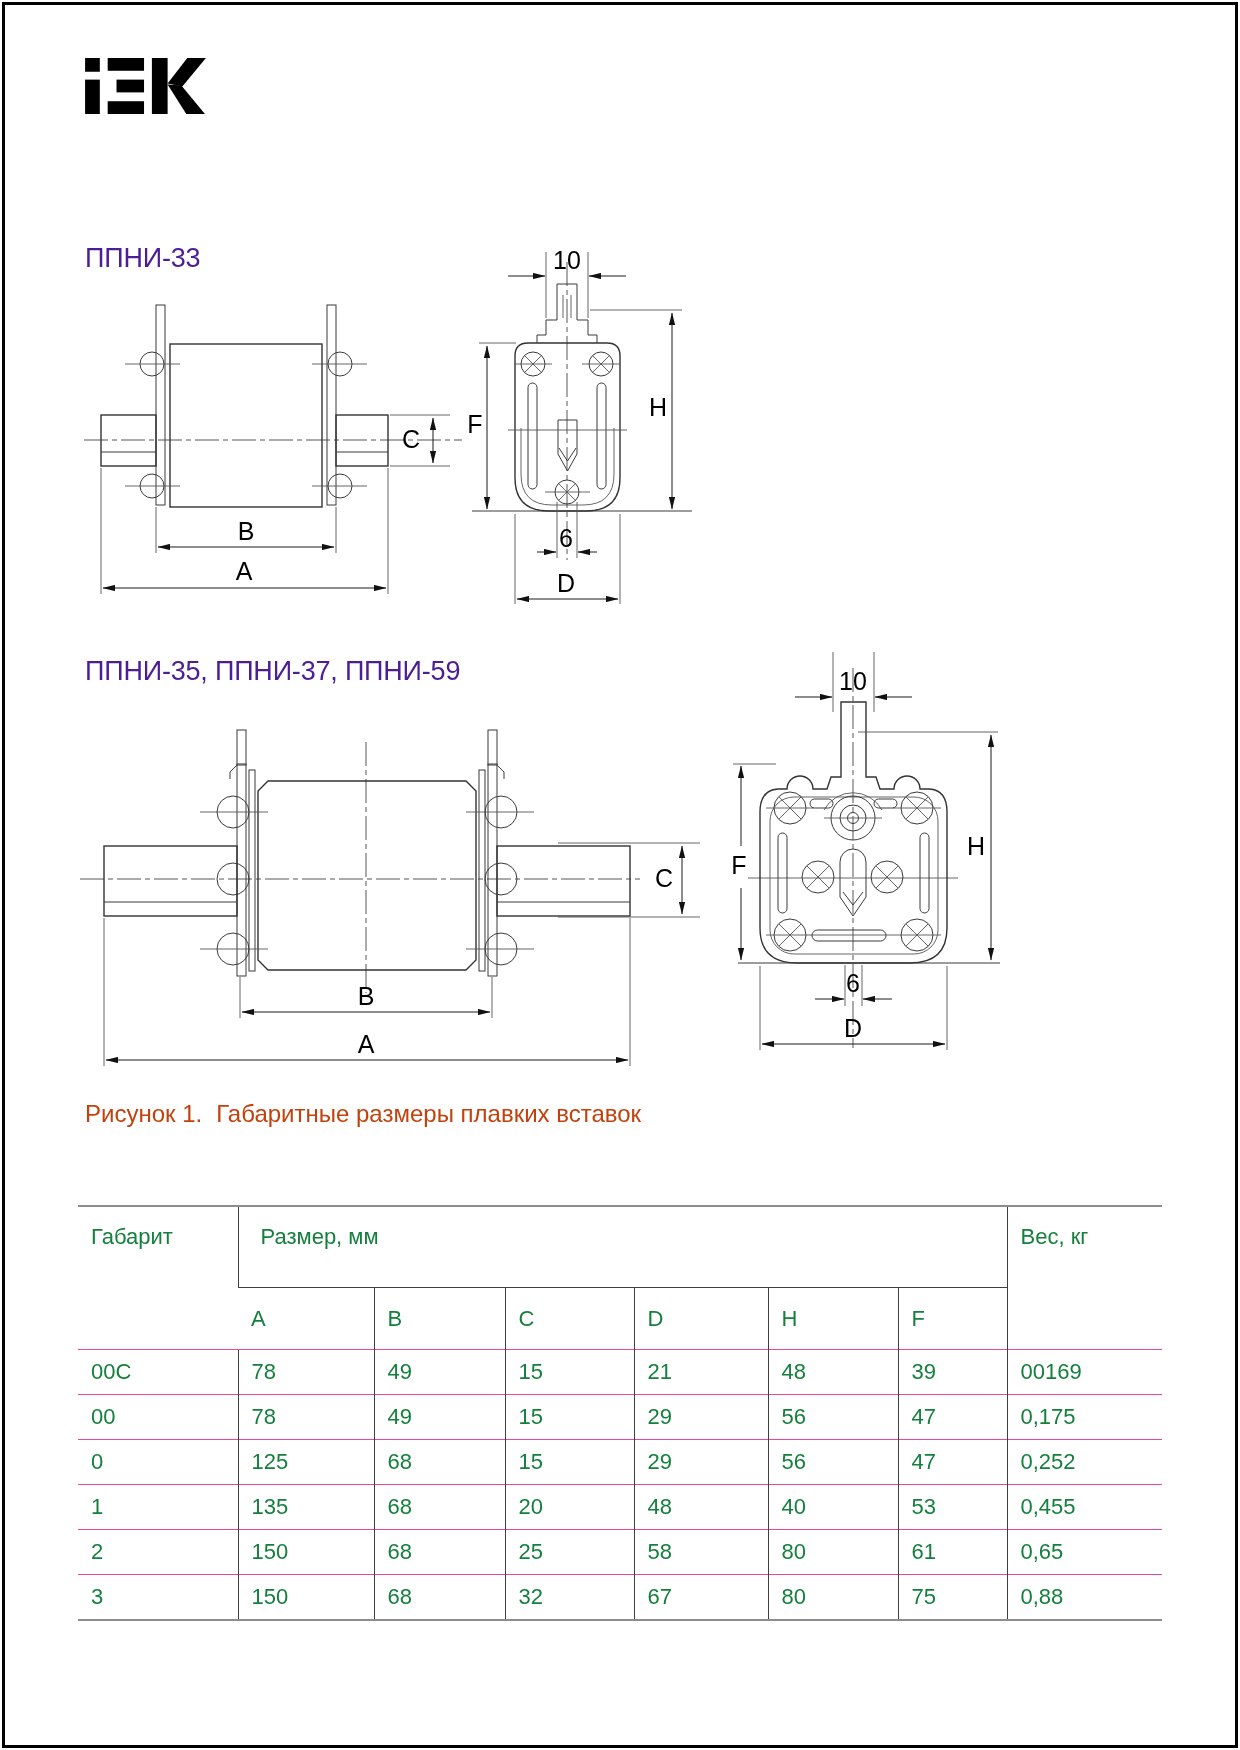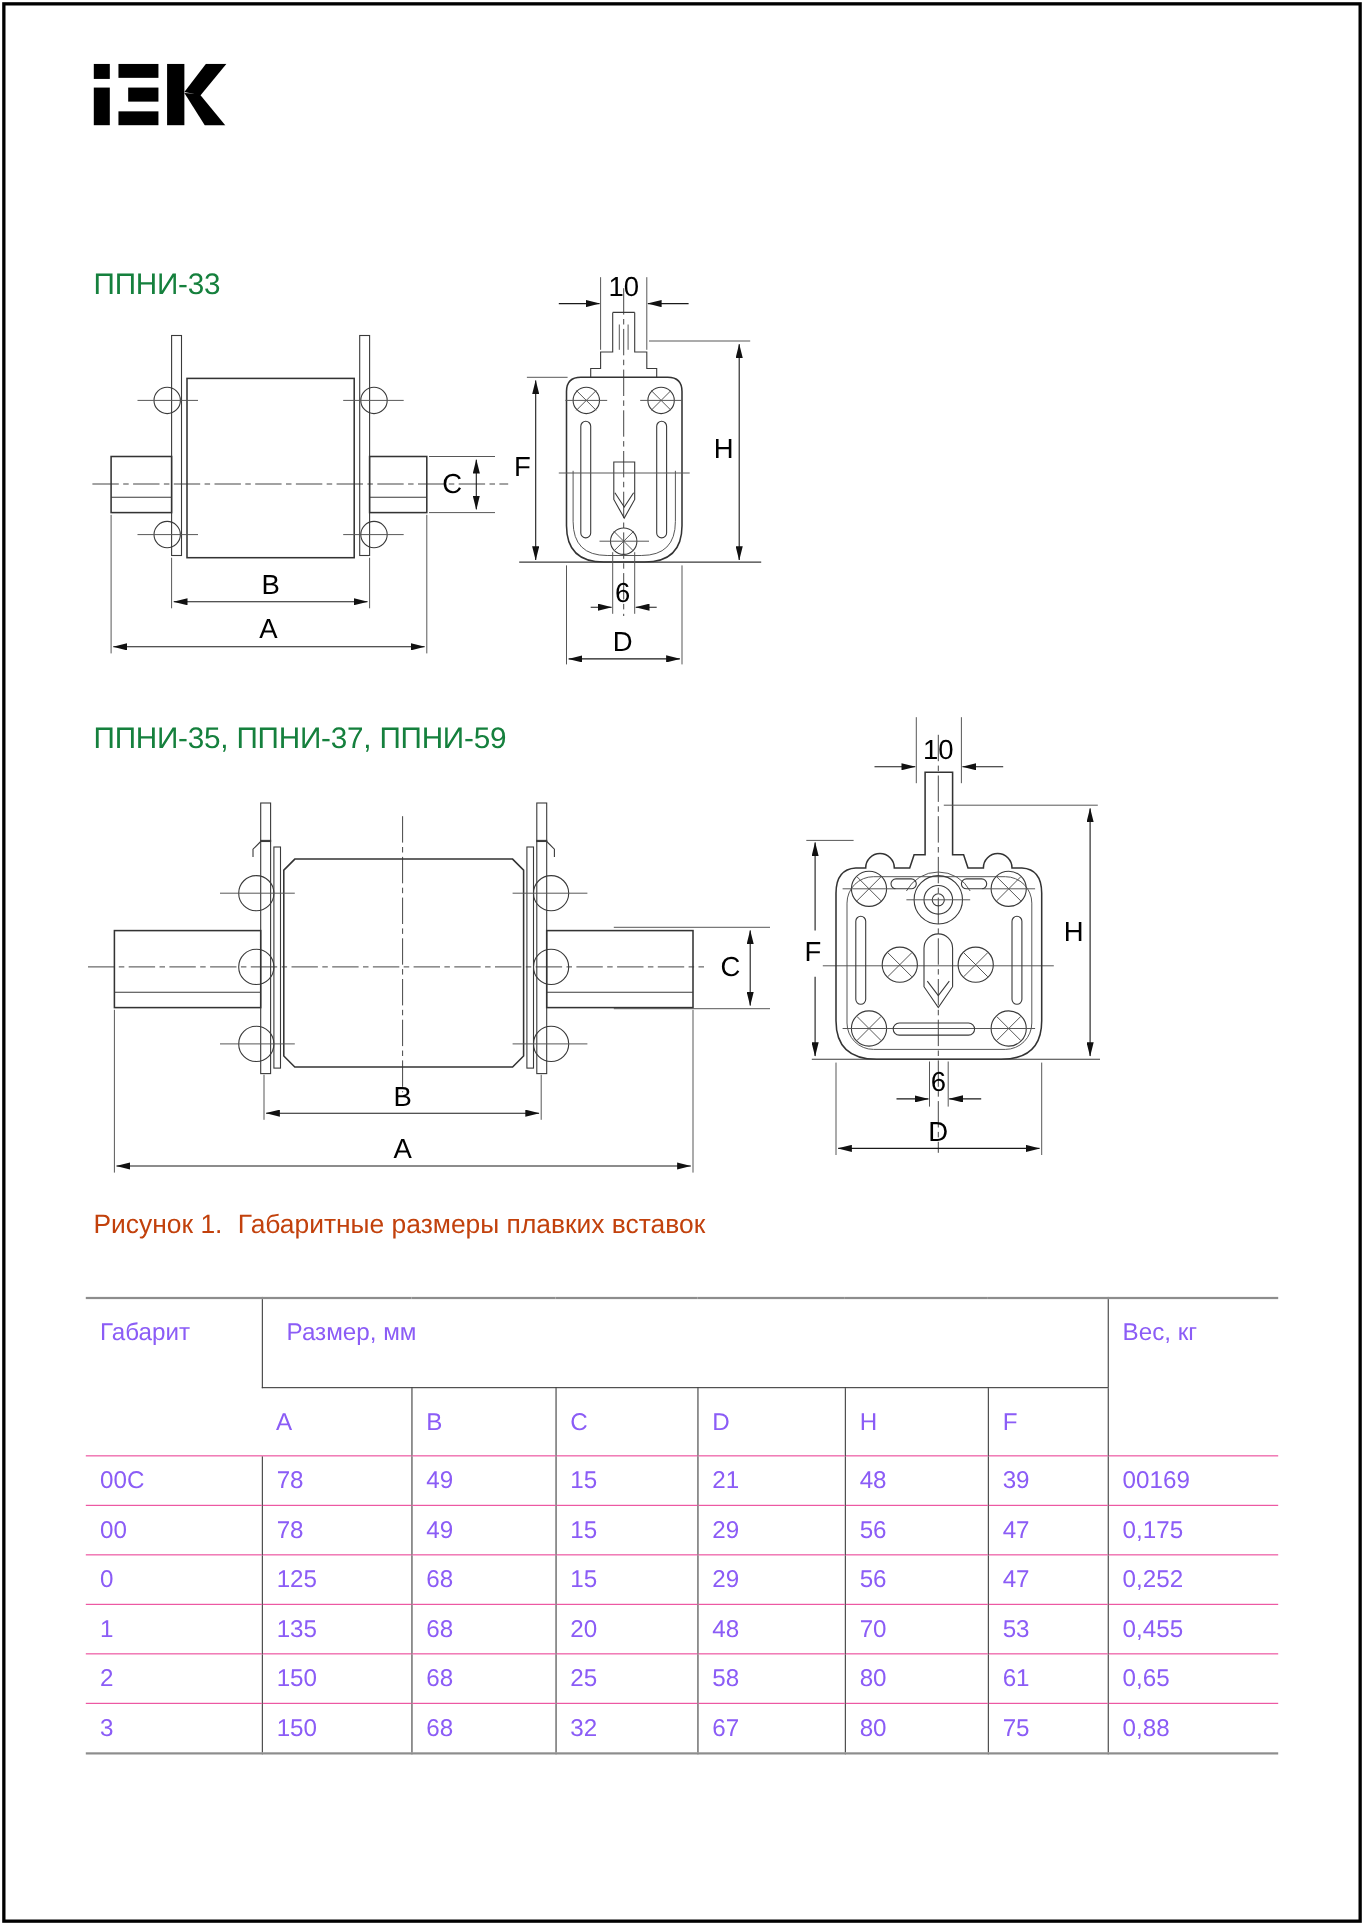--- a/index.html
+++ b/index.html
@@ -1,38 +1,38 @@
 <!DOCTYPE html>
 <html><head>
 <meta charset="utf-8">
 <style>
   html,body{margin:0;padding:0;background:#fff;}
   .page{position:relative;width:1240px;height:1750px;background:#fff;
         font-family:"Liberation Sans",sans-serif;color:#111;overflow:hidden;}
   .frame{position:absolute;inset:2px;border:3px solid #000;pointer-events:none;}
   .logo{position:absolute;left:85px;top:58px;width:122px;height:56px;}
   .logo path,.logo rect,.logo polygon{fill:#000;}
-  .sec-title{position:absolute;font-size:27px;letter-spacing:-0.2px;color:#15803d;white-space:nowrap;}
+  .sec-title{position:absolute;font-size:27px;letter-spacing:-0.2px;color:#4c1d95;white-space:nowrap;}
   .t1{left:85px;top:243px;}
   .t2{left:85px;top:656px;}
   .fig{position:absolute;}
   .fig1{left:70px;top:225px;width:640px;height:390px;}
   .fig2{left:70px;top:640px;width:950px;height:430px;}
   
   .ol{stroke:#333;stroke-width:1.4;fill:none;}
   .ln{stroke:#3a3a3a;stroke-width:1;fill:none;}
   .th{stroke:#555;stroke-width:.9;fill:none;}
   .cl{stroke:#444;stroke-width:.9;fill:none;stroke-dasharray:24 4 5 4;}
   .dm{stroke:#1a1a1a;stroke-width:1;fill:none;}
   .fig text{font-family:"Liberation Sans",sans-serif;font-size:25px;fill:#000;text-anchor:middle;}
   .caption{position:absolute;left:85px;top:1100px;font-size:24px;color:#c2410c;white-space:nowrap;}
   .caption .cap2{margin-left:14px;}
   
-  .dims-table{position:absolute;left:78px;top:1179px;width:1084px;border-collapse:collapse;
-              table-layout:fixed;font-size:22px;color:#8b5cf6;}
+  .dims-table{position:absolute;left:78px;top:1205px;width:1084px;border-collapse:collapse;
+              table-layout:fixed;font-size:22px;color:#15803d;}
   .dims-table{border-top:2px solid #8d8d8d;border-bottom:2px solid #8d8d8d;}
   .dims-table td{padding:0 0 0 13px;vertical-align:middle;white-space:nowrap;overflow:hidden;}
   .dims-table td + td{border-left:1px solid #3f3f3f;}
   .dims-table tr.h1 td{height:63px;vertical-align:top;padding-top:17px;}
   .dims-table tr.h1 td.size-group{border-bottom:1px solid #3f3f3f;padding-left:22px;}
   .dims-table tr.h2 td{height:61px;}
   .dims-table tr.dr td{height:44px;border-top:1px solid #ec4899;}
 </style>
 </head>
 <body>
@@ -311,21 +311,21 @@
         <td>56</td>
         <td>47</td>
         <td>0,252</td>
       </tr>
       <tr class="dr">
         <td>1</td>
         <td>135</td>
         <td>68</td>
         <td>20</td>
         <td>48</td>
-        <td>70</td>
+        <td>40</td>
         <td>53</td>
         <td>0,455</td>
       </tr>
       <tr class="dr">
         <td>2</td>
         <td>150</td>
         <td>68</td>
         <td>25</td>
         <td>58</td>
         <td>80</td>

